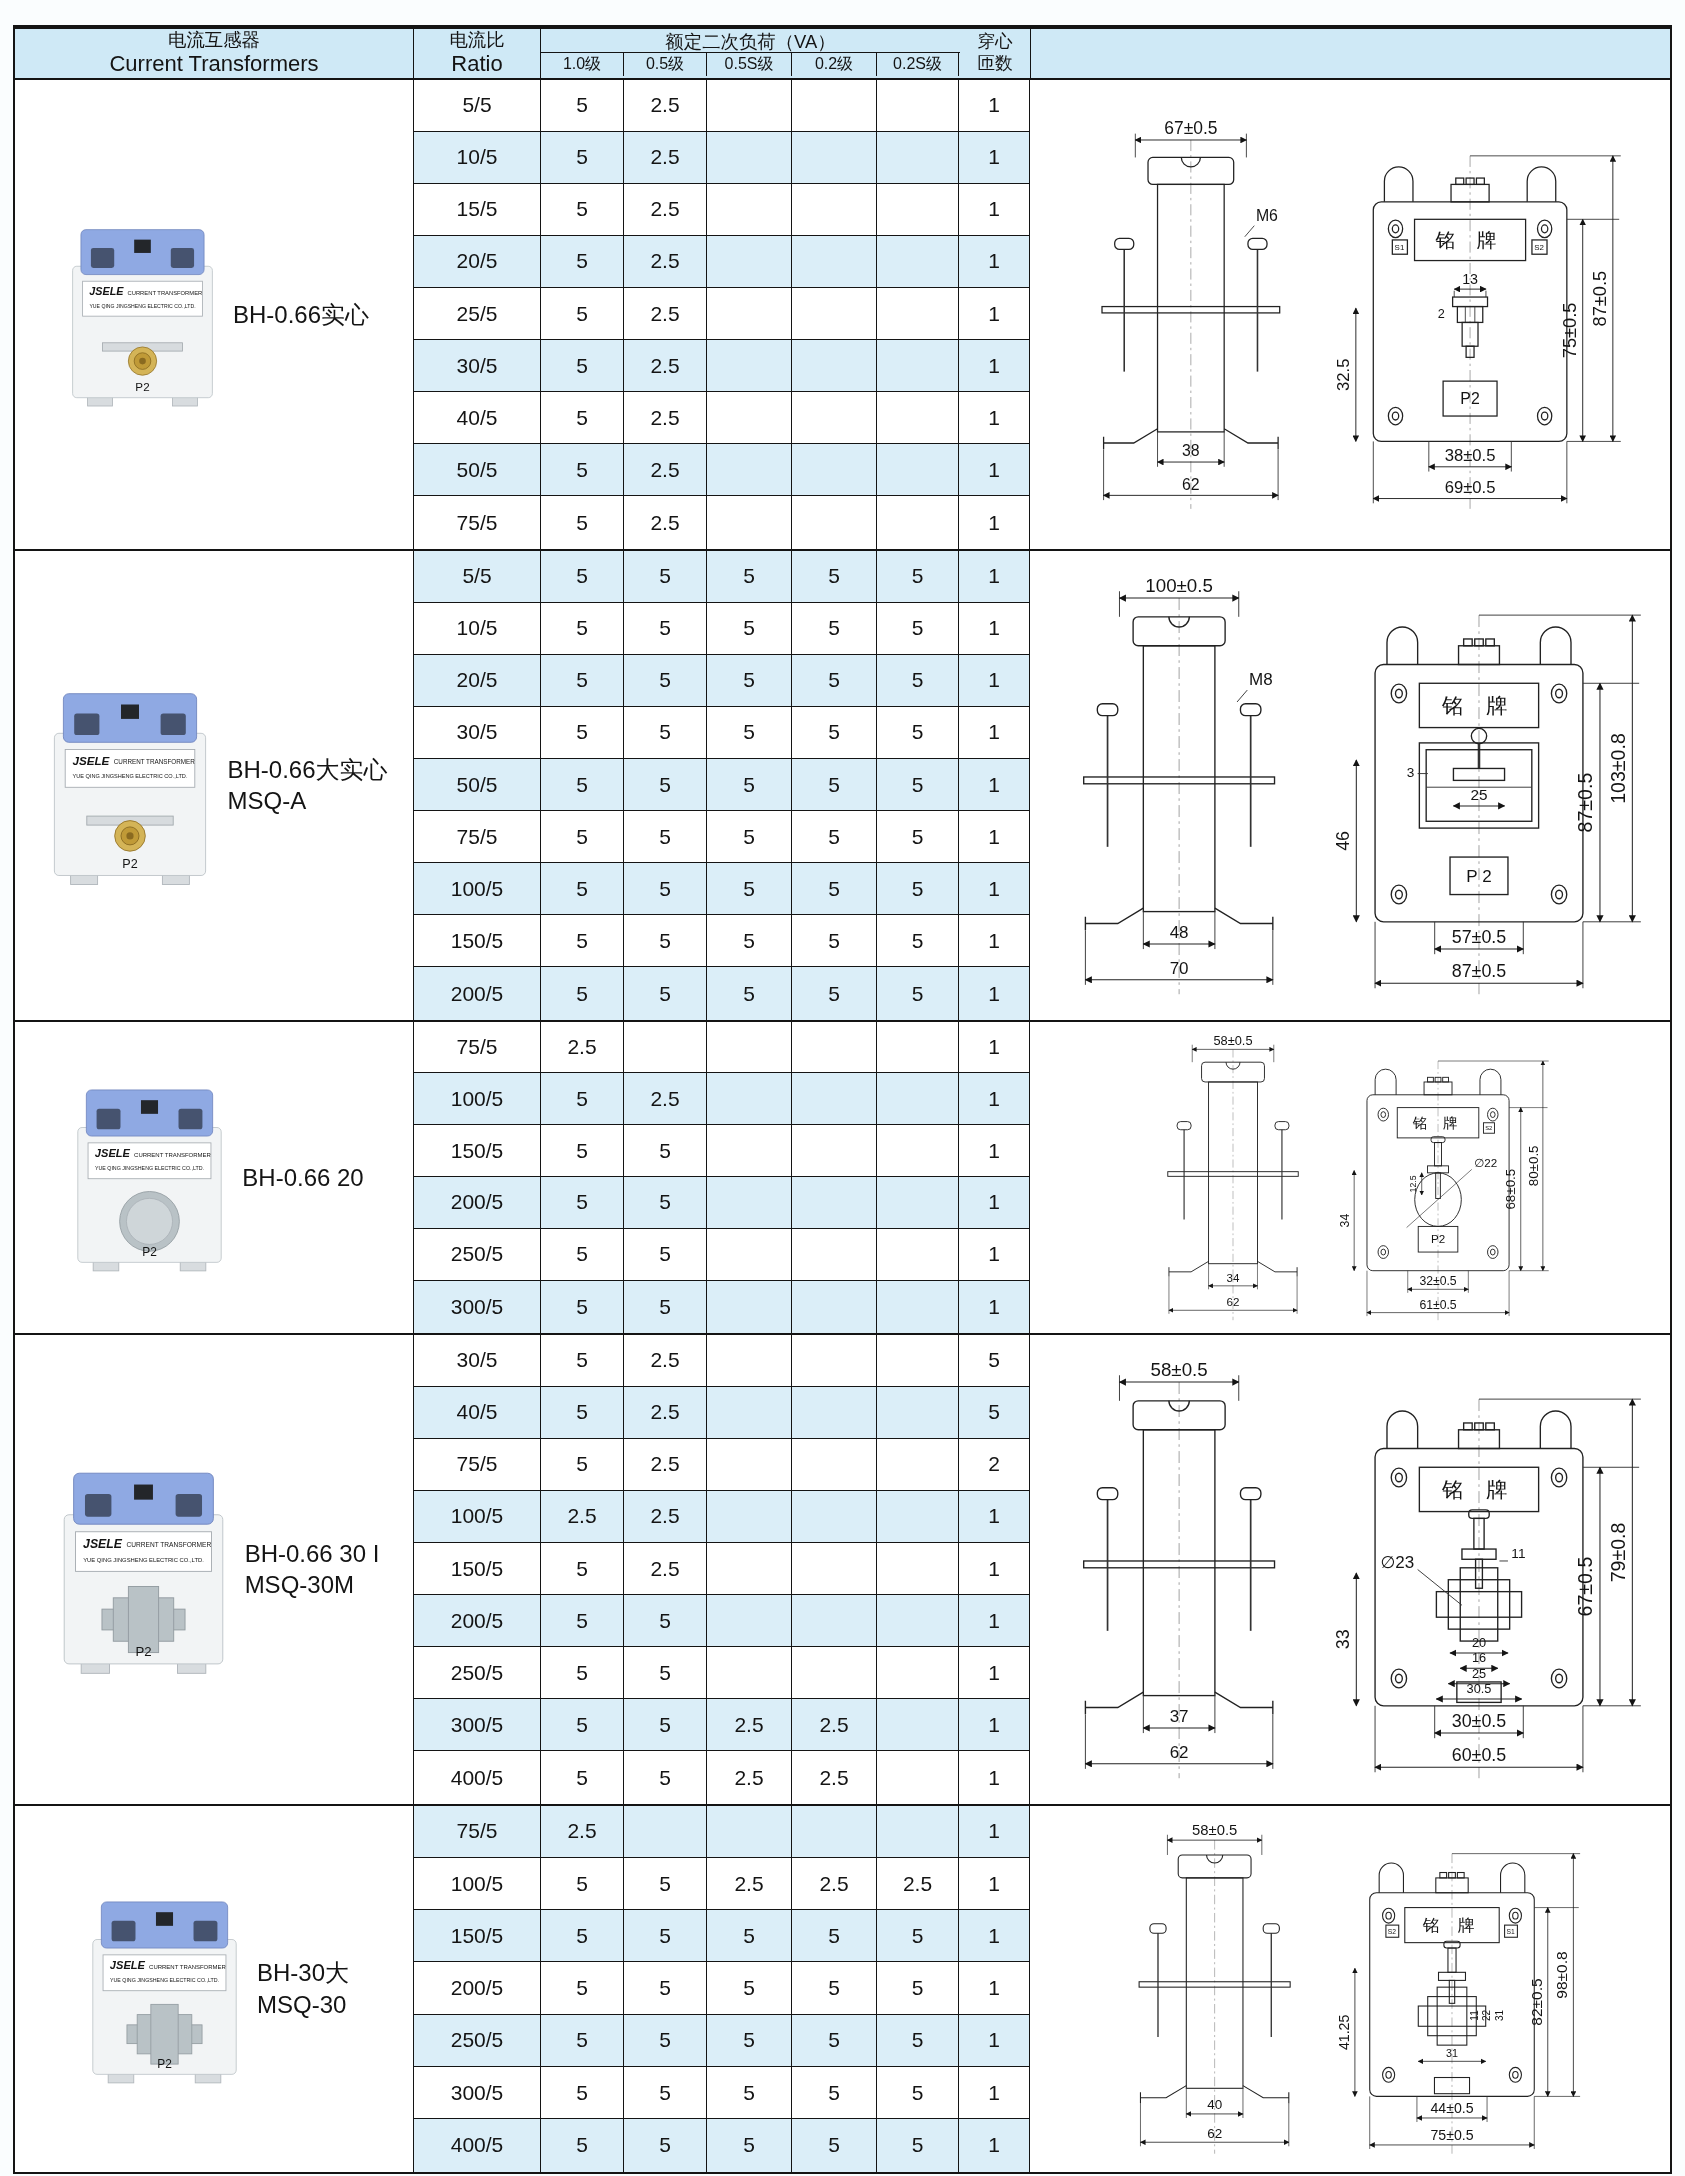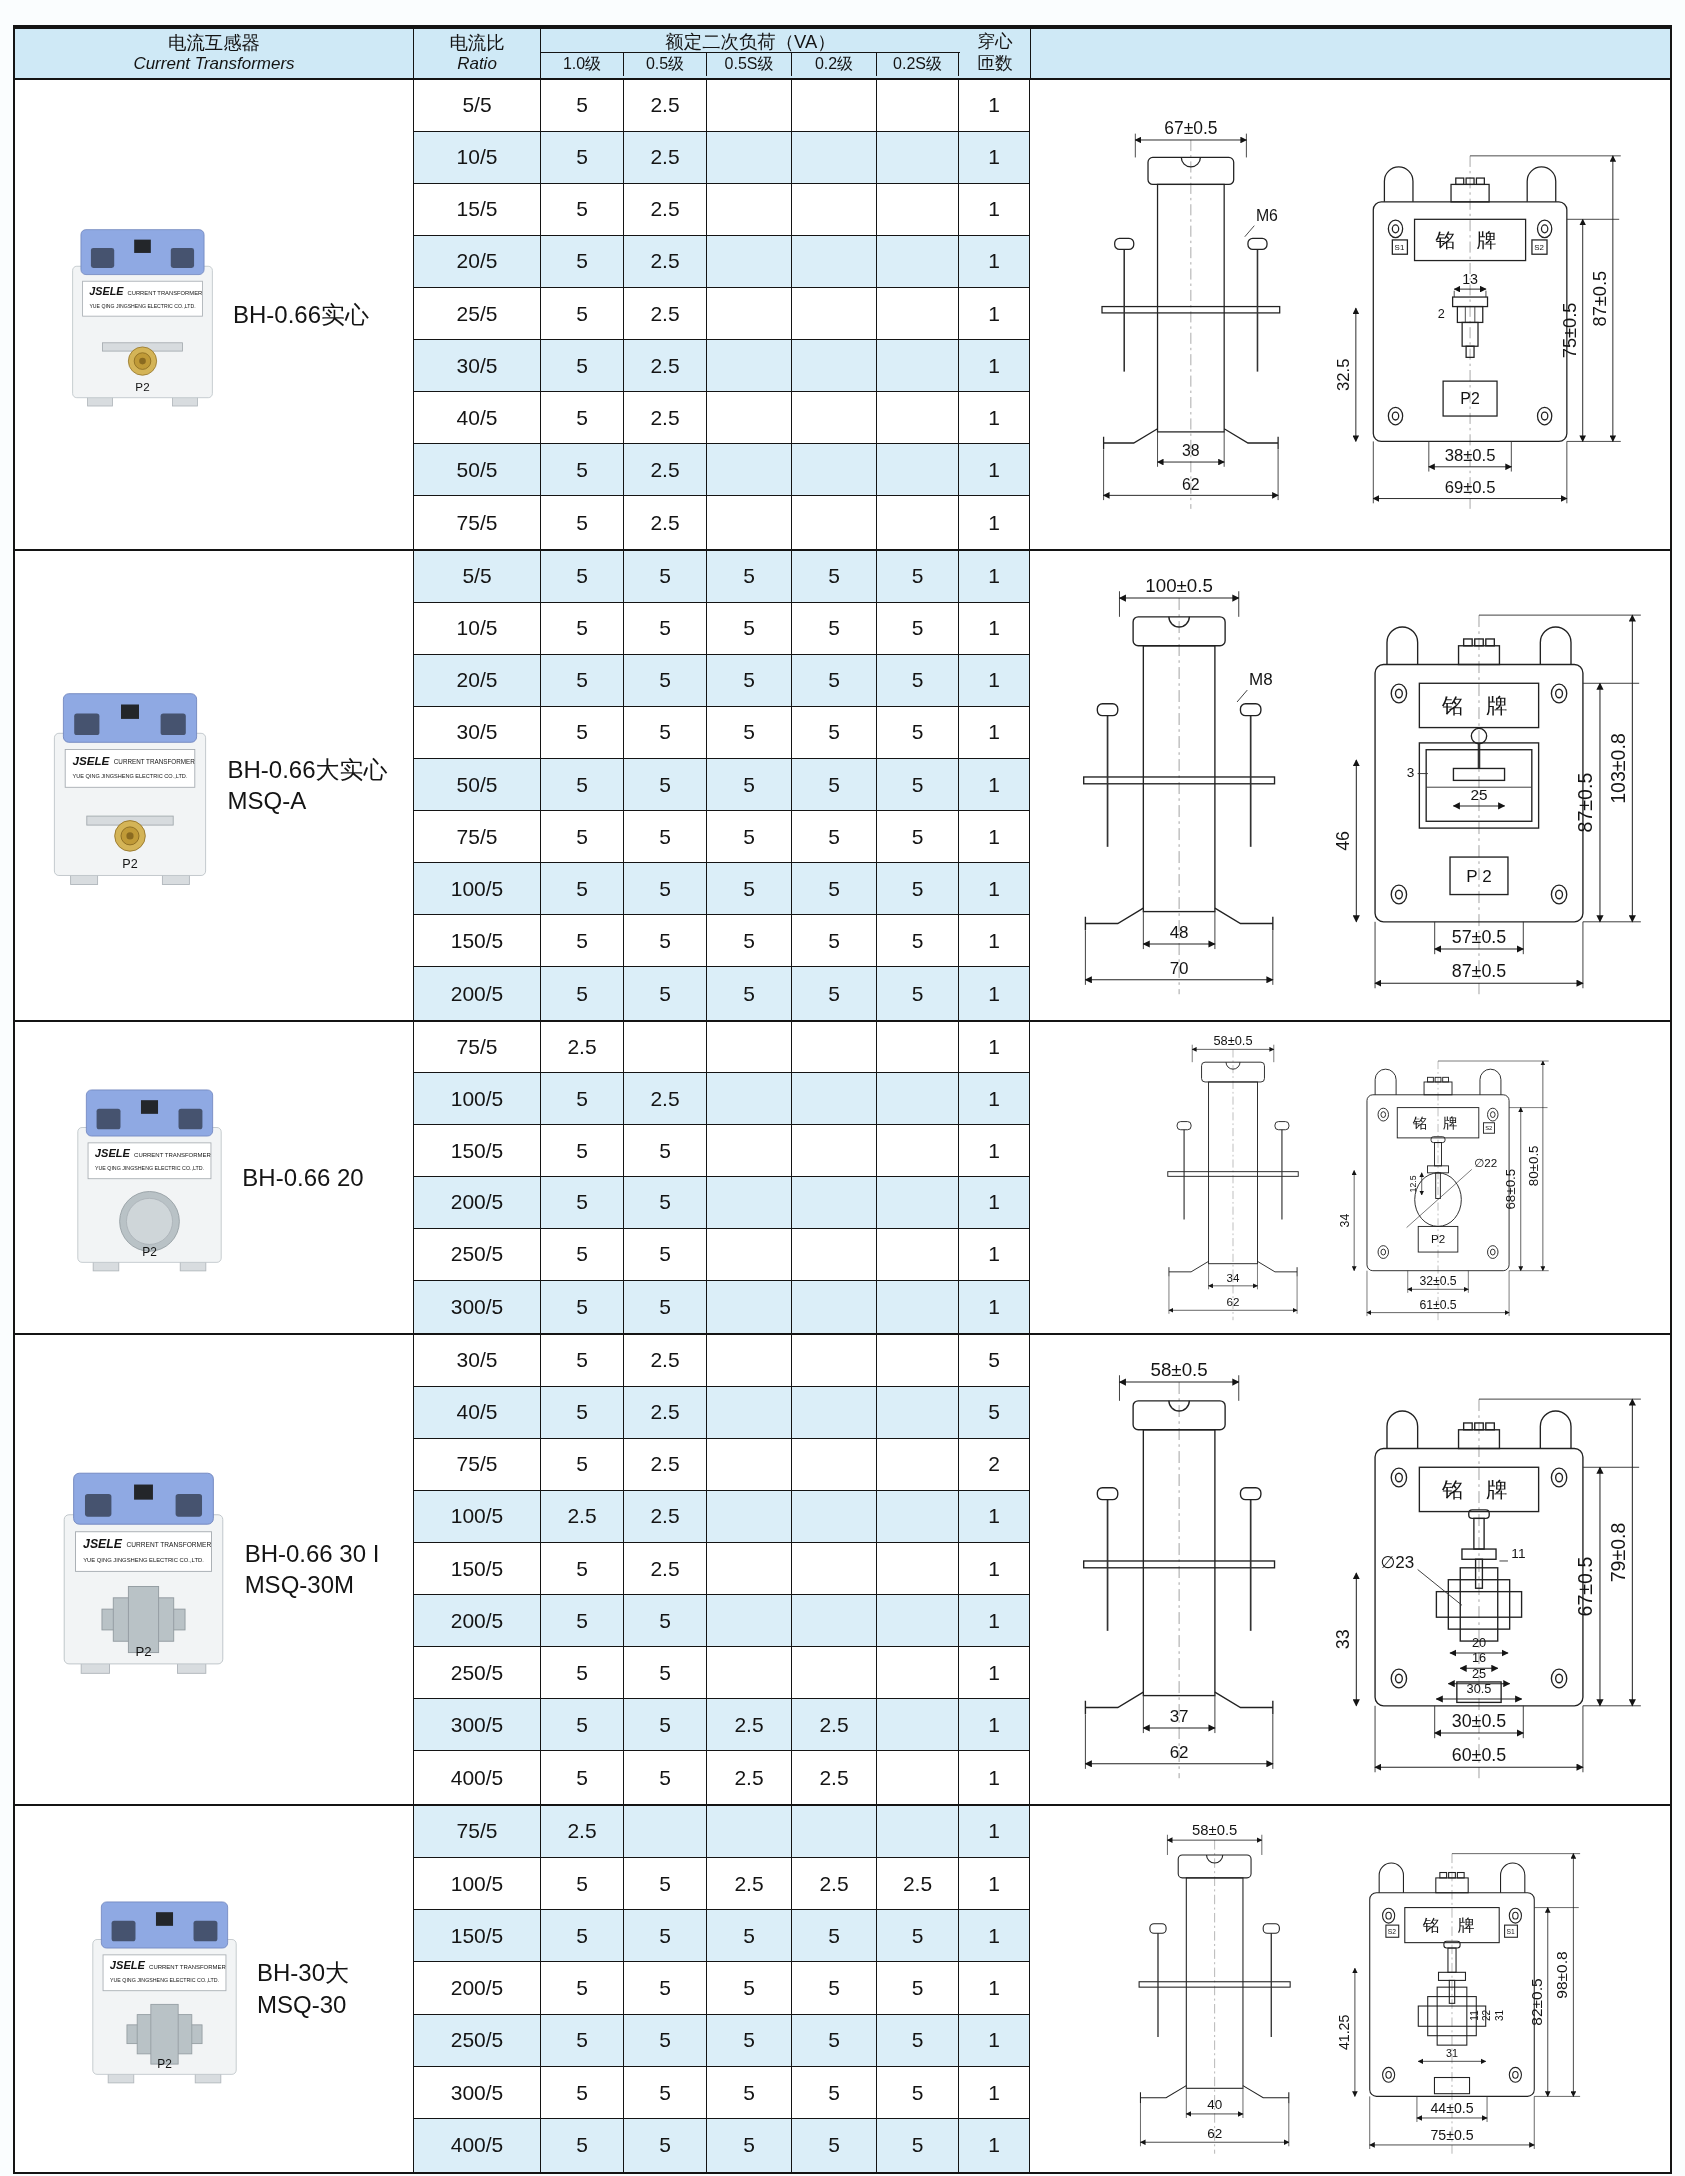--- a/index.html
+++ b/index.html
@@ -23,21 +23,21 @@
   .hcell {
     display:flex; flex-direction:column; justify-content:center; align-items:center;
     text-align:center; border-right:1.8px solid #141414;
   }
   .w-prod  { width:399px; }
   .w-ratio { width:127px; }
   .w-load  { width:419px; border-right:none; padding:0; }
   .w-turns { width:71px; }
   .w-diag  { width:637px; border-right:none; }
   .zh { font-size:18.4px; line-height:1.25; }
-  .en { font-size:17px; line-height:1.2;font-style:italic; }
+  .en { font-size:22px; line-height:1.2; }
   .load-title {
     height:22px; display:flex; align-items:center; justify-content:center;
     font-size:18.4px; border-bottom:1.8px solid #141414; width:100%;
   }
   .load-sub { display:grid; grid-template-columns:83px 83px 85px 85px 82px; height:23px; width:100%; }
   .load-sub span {
     display:flex; align-items:center; justify-content:center;
     font-size:16px; border-right:1.8px solid #141414; height:100%;
   }
   .turns-h { font-size:17.6px; line-height:1.25;text-align:center; }

